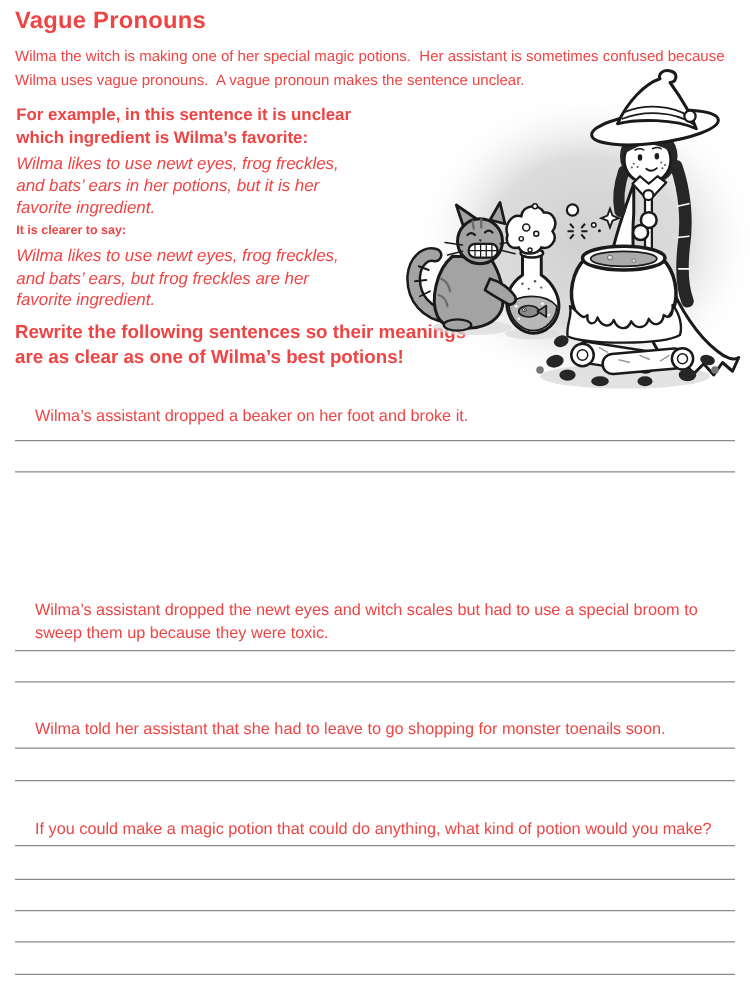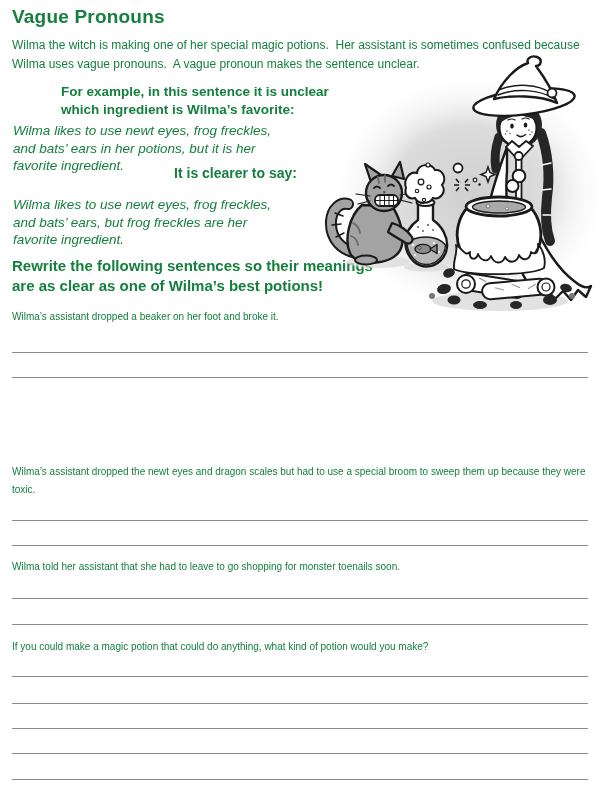--- a/index.html
+++ b/index.html
@@ -1,29 +1,29 @@
 <!DOCTYPE html>
 <html><head>
 <meta charset="utf-8">
 <style>
   html,body{margin:0;padding:0;background:#fff;}
   .sheet{
     position:relative;width:600px;height:793px;background:#fff;overflow:hidden;
-    font-family:"Liberation Sans","DejaVu Sans",sans-serif;color:#15803d;
+    font-family:"Liberation Sans","DejaVu Sans",sans-serif;color:#ef4444;
   }
   .abs{position:absolute;margin:0;}
   .page-title{left:12px;top:6px;font-size:19px;font-weight:bold;letter-spacing:.2px;}
   .intro{left:12px;top:36px;width:584px;font-size:12px;line-height:18.5px;white-space:pre-wrap;}
-  .ex-bold{left:13px;top:83px;width:284px;font-size:13.5px;font-weight:bold;line-height:18px;margin-left:48px;}
+  .ex-bold{left:13px;top:83px;width:284px;font-size:13.5px;font-weight:bold;line-height:18px;}
   .ex-italic-1{left:13px;top:122px;width:280px;font-size:13.5px;font-style:italic;line-height:17.5px;}
-  .clearer{left:13px;top:164px;width:284px;font-size:14px;font-weight:bold;line-height:18px;text-align:right;}
+  .clearer{left:13px;top:176px;width:284px;font-size:10px;font-weight:bold;line-height:18px;}
   .ex-italic-2{left:13px;top:196px;width:280px;font-size:13.5px;font-style:italic;line-height:17.5px;}
   .instructions{left:12px;top:256px;width:378px;font-size:15px;font-weight:bold;line-height:20px;}
   .question{position:absolute;left:12px;width:576px;}
-  .prompt{margin:0;font-size:10px;line-height:17.5px;}
+  .prompt{margin:16px;font-size:13px;line-height:17.5px;}
   .answer-line{position:absolute;left:0;width:576px;height:0;border-top:1.5px solid #8b8b8b;}
   .illustration{position:absolute;left:320px;top:55px;width:280px;height:260px;}
 </style>
 </head>
 <body>
 
 <div class="sheet">
 
   <h1 class="abs page-title">Vague Pronouns</h1>
 
@@ -189,21 +189,21 @@
   </svg>
 
   <div class="question" style="top:308px">
     <p class="prompt">Wilma’s assistant dropped a beaker on her foot and broke it.</p>
     <div class="answer-line" style="top:44px"></div>
     <div class="answer-line" style="top:69px"></div>
   </div>
 
 
   <div class="question" style="top:463px">
-    <p class="prompt">Wilma’s assistant dropped the newt eyes and dragon scales but had to use a special broom to sweep them up because they were toxic.</p>
+    <p class="prompt">Wilma’s assistant dropped the newt eyes and witch scales but had to use a special broom to sweep them up because they were toxic.</p>
     <div class="answer-line" style="top:57px"></div>
     <div class="answer-line" style="top:82px"></div>
   </div>
 
   <div class="question" style="top:558px">
     <p class="prompt">Wilma told her assistant that she had to leave to go shopping for monster toenails soon.</p>
     <div class="answer-line" style="top:40px"></div>
     <div class="answer-line" style="top:66px"></div>
   </div>
 

